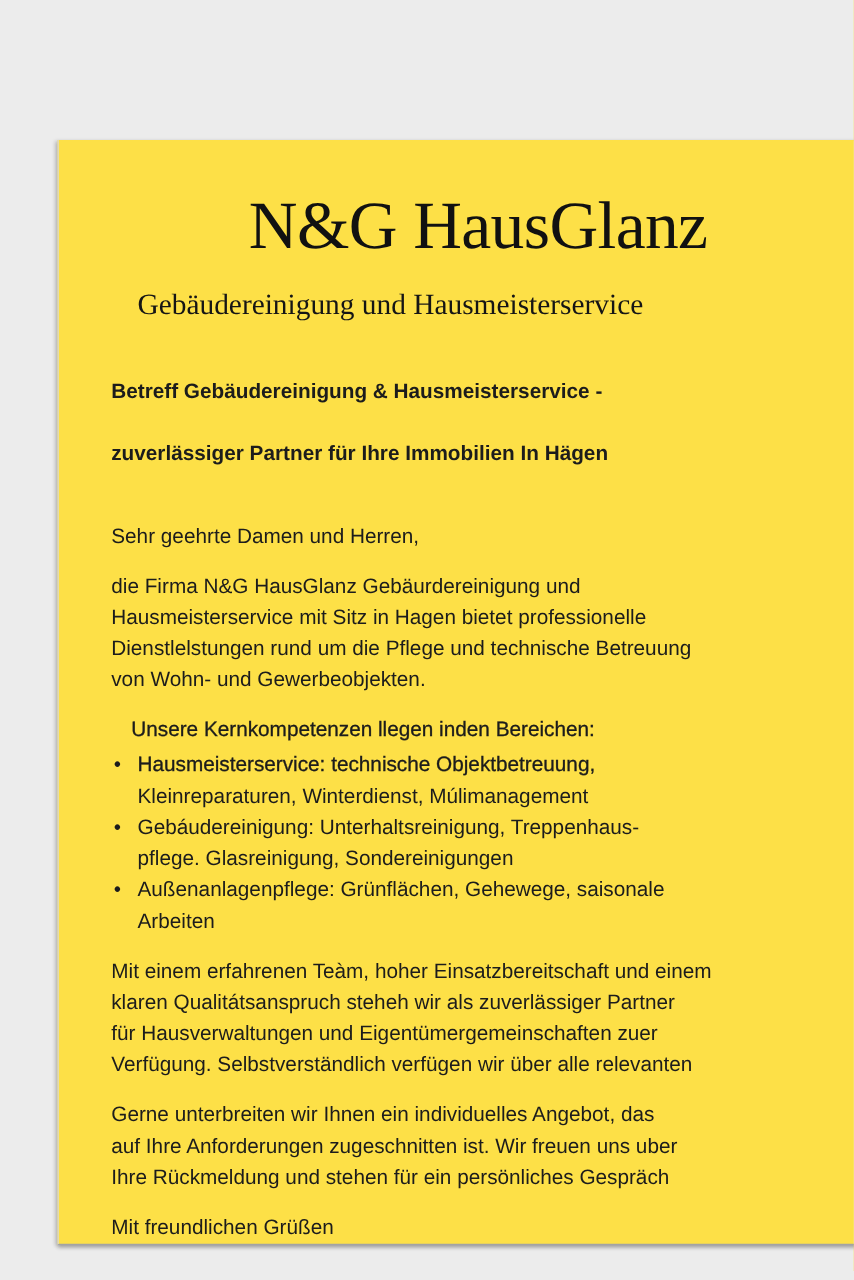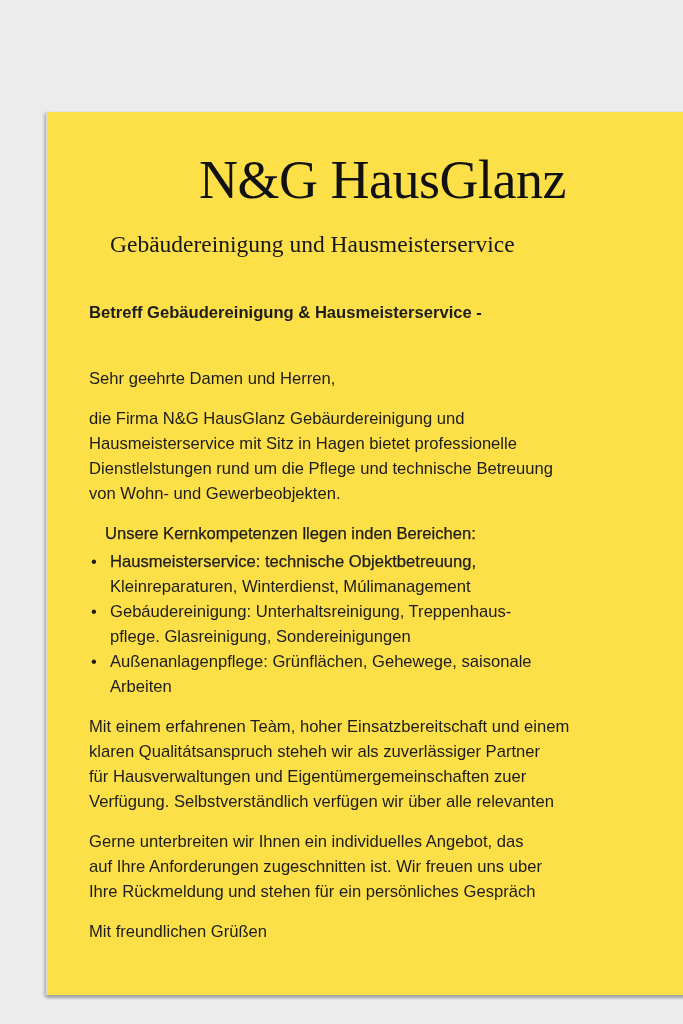--- a/index.html
+++ b/index.html
@@ -94,20 +94,21 @@
 
 <div class="paper">
 
   <div class="logo">N&amp;G HausGlanz</div>
   <div class="tagline">Gebäudereinigung und Hausmeisterservice</div>
 
   <div class="content">
 
     <div class="subject">
       <span class="subject-line">Betreff  Gebäudereinigung &amp; Hausmeisterservice -</span>
+      <span class="subject-line">zuverlässiger Partner für Ihre Immobilien In Hägen</span>
     </div>
 
     <p class="p">Sehr geehrte Damen und Herren,</p>
 
     <p class="p">
       <span class="line">die Firma N&amp;G HausGlanz Gebäurdereinigung und</span>
       <span class="line">Hausmeisterservice mit Sitz in Hagen bietet professionelle</span>
       <span class="line">Dienstlelstungen rund um die Pflege und technische Betreuung</span>
       <span class="line">von Wohn- und Gewerbeobjekten.</span>
     </p>

